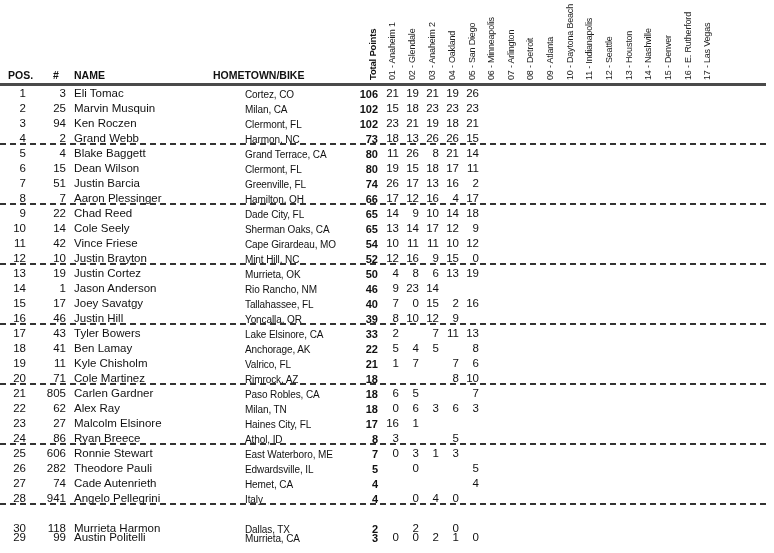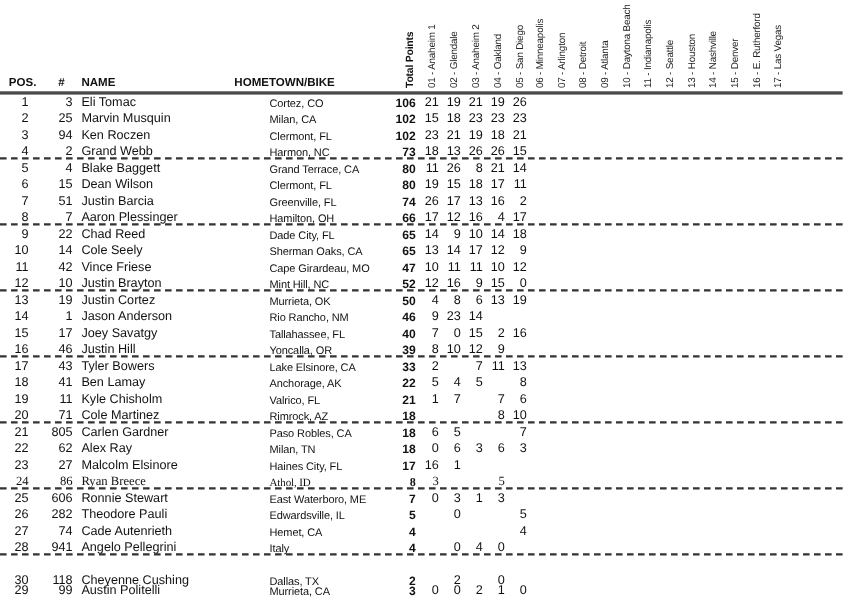--- a/index.html
+++ b/index.html
@@ -188,21 +188,21 @@
       <span class="c score" style="left: 403px;">14</span>
       <span class="c score" style="left: 423px;">17</span>
       <span class="c score" style="left: 443px;">12</span>
       <span class="c score" style="left: 463px;">9</span>
     </div>
     <div class="row" style="top: 236px;">
       <span class="c pos">11</span>
       <span class="c num">42</span>
       <span class="c name">Vince Friese</span>
       <span class="c home">Cape Girardeau, MO</span>
-      <span class="c total">47</span>
+      <span class="c total">54</span>
       <span class="c score" style="left: 383px;">10</span>
       <span class="c score" style="left: 403px;">11</span>
       <span class="c score" style="left: 423px;">11</span>
       <span class="c score" style="left: 443px;">10</span>
       <span class="c score" style="left: 463px;">12</span>
     </div>
     <div class="row" style="top: 251px;">
       <span class="c pos">12</span>
       <span class="c num">10</span>
       <span class="c name">Justin Brayton</span>
@@ -342,21 +342,21 @@
       <span class="c num">27</span>
       <span class="c name">Malcolm Elsinore</span>
       <span class="c home">Haines City, FL</span>
       <span class="c total">17</span>
       <span class="c score" style="left: 383px;">16</span>
       <span class="c score" style="left: 403px;">1</span>
       <span class="c score" style="left: 423px;"></span>
       <span class="c score" style="left: 443px;"></span>
       <span class="c score" style="left: 463px;"></span>
     </div>
-    <div class="row" style="top: 431px; font-family: Liberation Serif, serif;">
+    <div class="row" style="top: 431px;">
       <span class="c pos">24</span>
       <span class="c num">86</span>
       <span class="c name">Ryan Breece</span>
       <span class="c home">Athol, ID</span>
       <span class="c total">8</span>
       <span class="c score" style="left: 383px;">3</span>
       <span class="c score" style="left: 403px;"></span>
       <span class="c score" style="left: 423px;"></span>
       <span class="c score" style="left: 443px;">5</span>
       <span class="c score" style="left: 463px;"></span>
@@ -419,21 +419,21 @@
       <span class="c total">3</span>
       <span class="c score" style="left: 383px;">0</span>
       <span class="c score" style="left: 403px;">0</span>
       <span class="c score" style="left: 423px;">2</span>
       <span class="c score" style="left: 443px;">1</span>
       <span class="c score" style="left: 463px;">0</span>
     </div>
     <div class="row" style="top: 521px;">
       <span class="c pos">30</span>
       <span class="c num">118</span>
-      <span class="c name">Cheyenne Cushing</span>
+      <span class="c name">Murrieta Harmon</span>
       <span class="c home">Dallas, TX</span>
       <span class="c total">2</span>
       <span class="c score" style="left: 383px;"></span>
       <span class="c score" style="left: 403px;">2</span>
       <span class="c score" style="left: 423px;"></span>
       <span class="c score" style="left: 443px;">0</span>
       <span class="c score" style="left: 463px;"></span>
     </div>
     <div class="row" style="top: 564px;">
       <span class="c pos">31</span>

